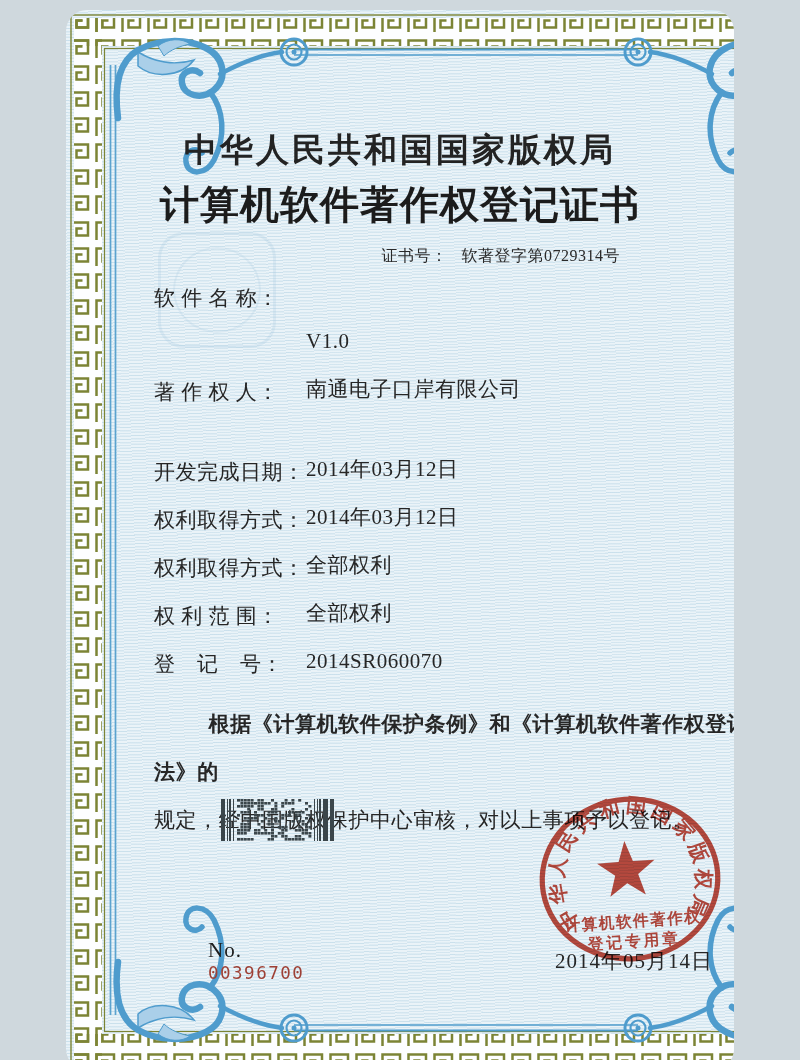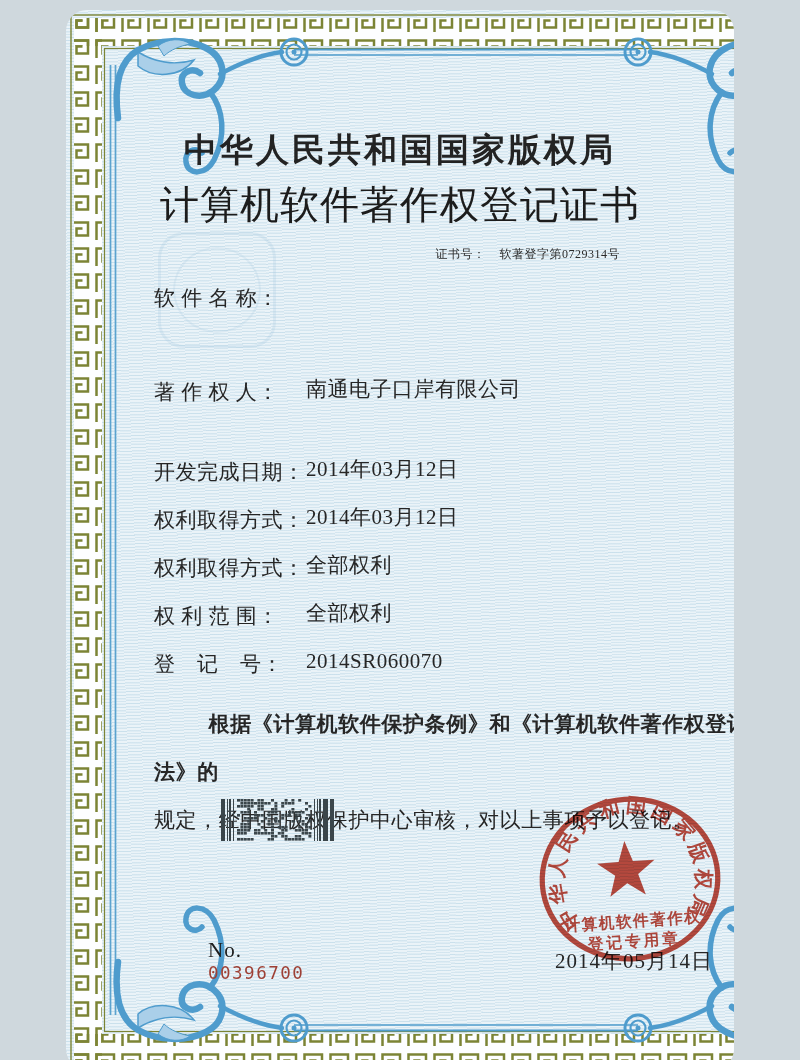--- a/index.html
+++ b/index.html
@@ -14,22 +14,22 @@
     border-radius:21px;
   }
   .deco{position:absolute;inset:0;z-index:1;pointer-events:none;}
   .watermark{position:absolute;left:92px;top:222px;width:112px;height:110px;z-index:0;
     border:3px solid rgba(165,200,222,.45);border-radius:26px;opacity:.55;}
   .watermark .inner{position:absolute;inset:12px;border:2px solid rgba(165,200,222,.40);border-radius:50%;}
   .content{position:absolute;inset:0;z-index:2;}
   .issuer{position:absolute;left:0;top:118px;width:100%;text-align:center;
     font-size:33px;font-weight:700;letter-spacing:3px;color:#232323;}
   .cert-title{position:absolute;left:0;top:168px;width:100%;text-align:center;
-    font-size:39px;font-weight:400;letter-spacing:1px;color:#1c1c1c;}
-  .certno{position:absolute;top:236px;right:114px;font-size:12px;letter-spacing:.5px;color:#2a2a2a;}
+    font-size:39px;font-weight:700;letter-spacing:1px;color:#1c1c1c;}
+  .certno{position:absolute;top:236px;right:114px;font-size:16px;letter-spacing:.5px;color:#2a2a2a;}
   .certno .lbl{margin-right:14px;}
   .row{position:absolute;left:88px;font-size:21px;color:#262626;}
   .row .lbl{position:absolute;left:0;top:0;white-space:pre;letter-spacing:.5px;}
   .row .val{position:absolute;left:152px;top:0;white-space:pre;line-height:23px;letter-spacing:.5px;}
   .row .val div{margin-bottom:0;}
   .statement{position:absolute;left:88px;top:690px;width:630px;z-index:2;
     font-size:21px;line-height:48px;letter-spacing:.6px;color:#262626;}
   .statement .l1{text-indent:2.6em;font-weight:bold;}
   .barcode{position:absolute;left:155px;top:789px;z-index:2;}
   .serial{position:absolute;left:128px;top:928px;z-index:2;display:flex;align-items:baseline;flex-direction:column;}
@@ -101,20 +101,21 @@
     <div class="issuer">中华人民共和国国家版权局</div>
     <div class="cert-title">计算机软件著作权登记证书</div>
 
     <div class="certno">
       <span class="lbl">证书号：</span><span>软著登字第0729314号</span>
     </div>
 
     <div class="row" style="top:274px">
       <span class="lbl">软 件 名 称：</span>
       <span class="val">
+        <div>V1.0</div>
       </span>
     </div>
 
     <div class="row" style="top:368px">
       <span class="lbl">著 作 权 人：</span>
       <span class="val">南通电子口岸有限公司</span>
     </div>
 
     <div class="row" style="top:448px">
       <span class="lbl">开发完成日期：</span>

